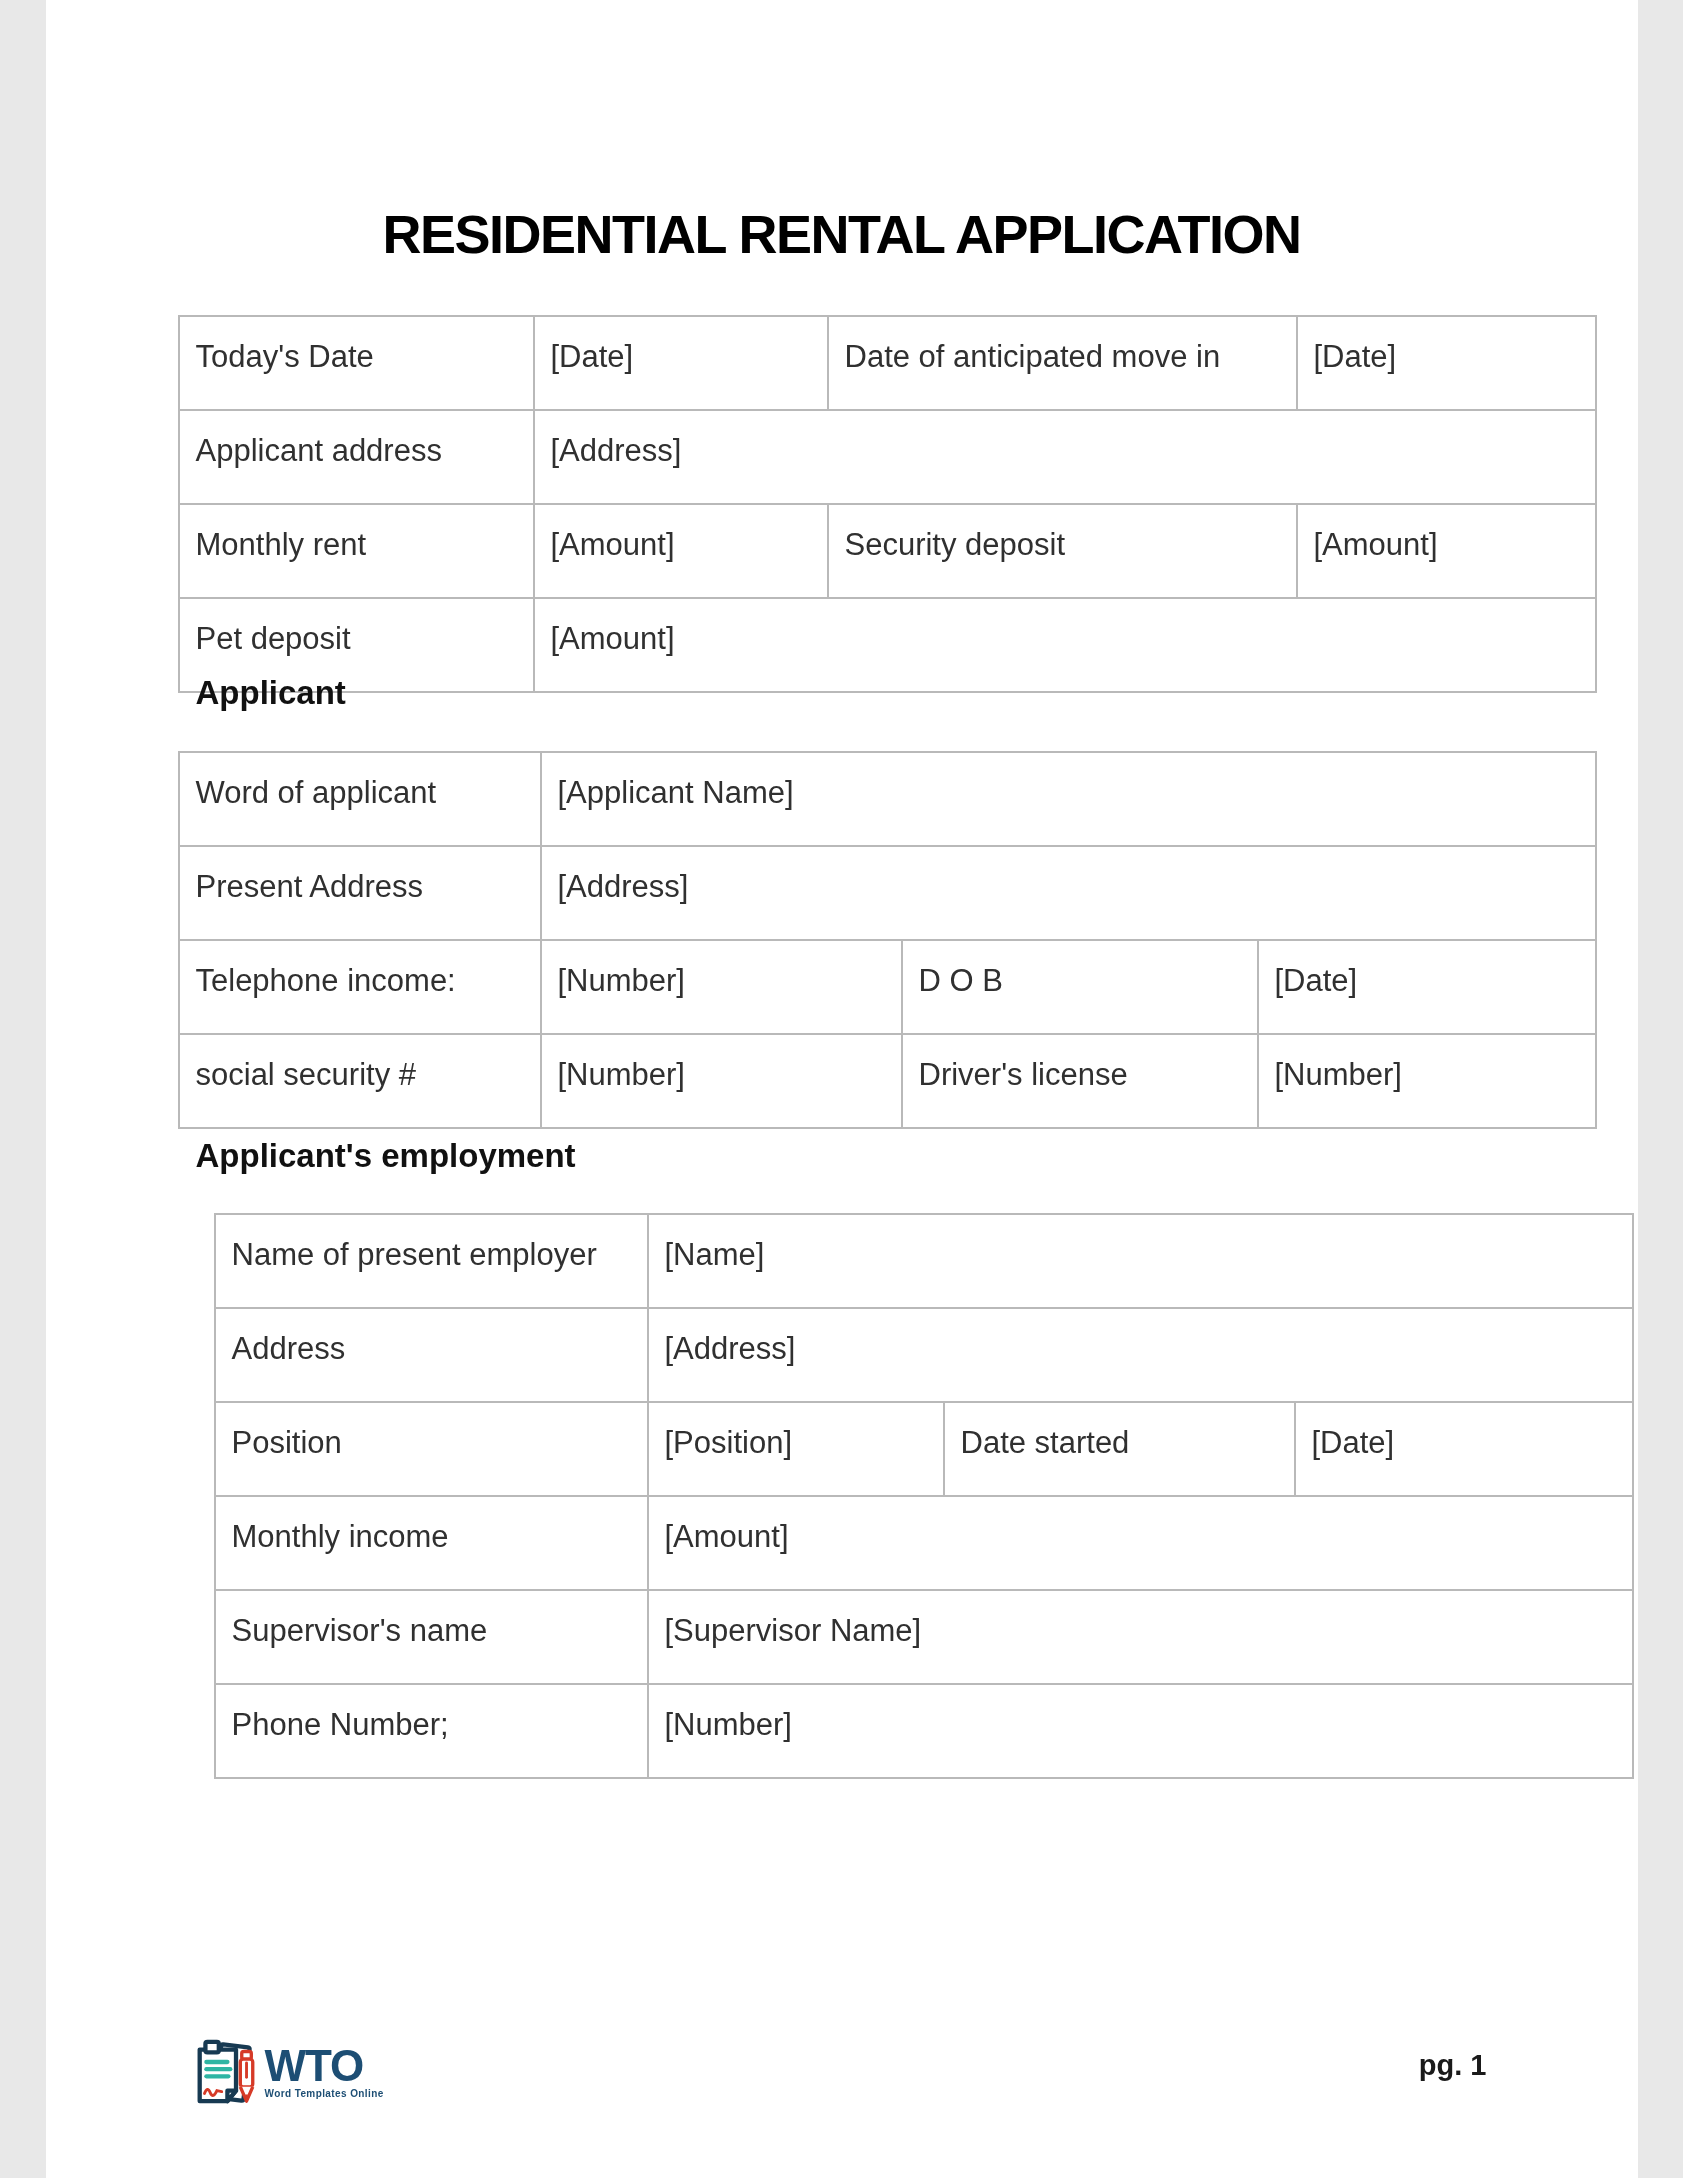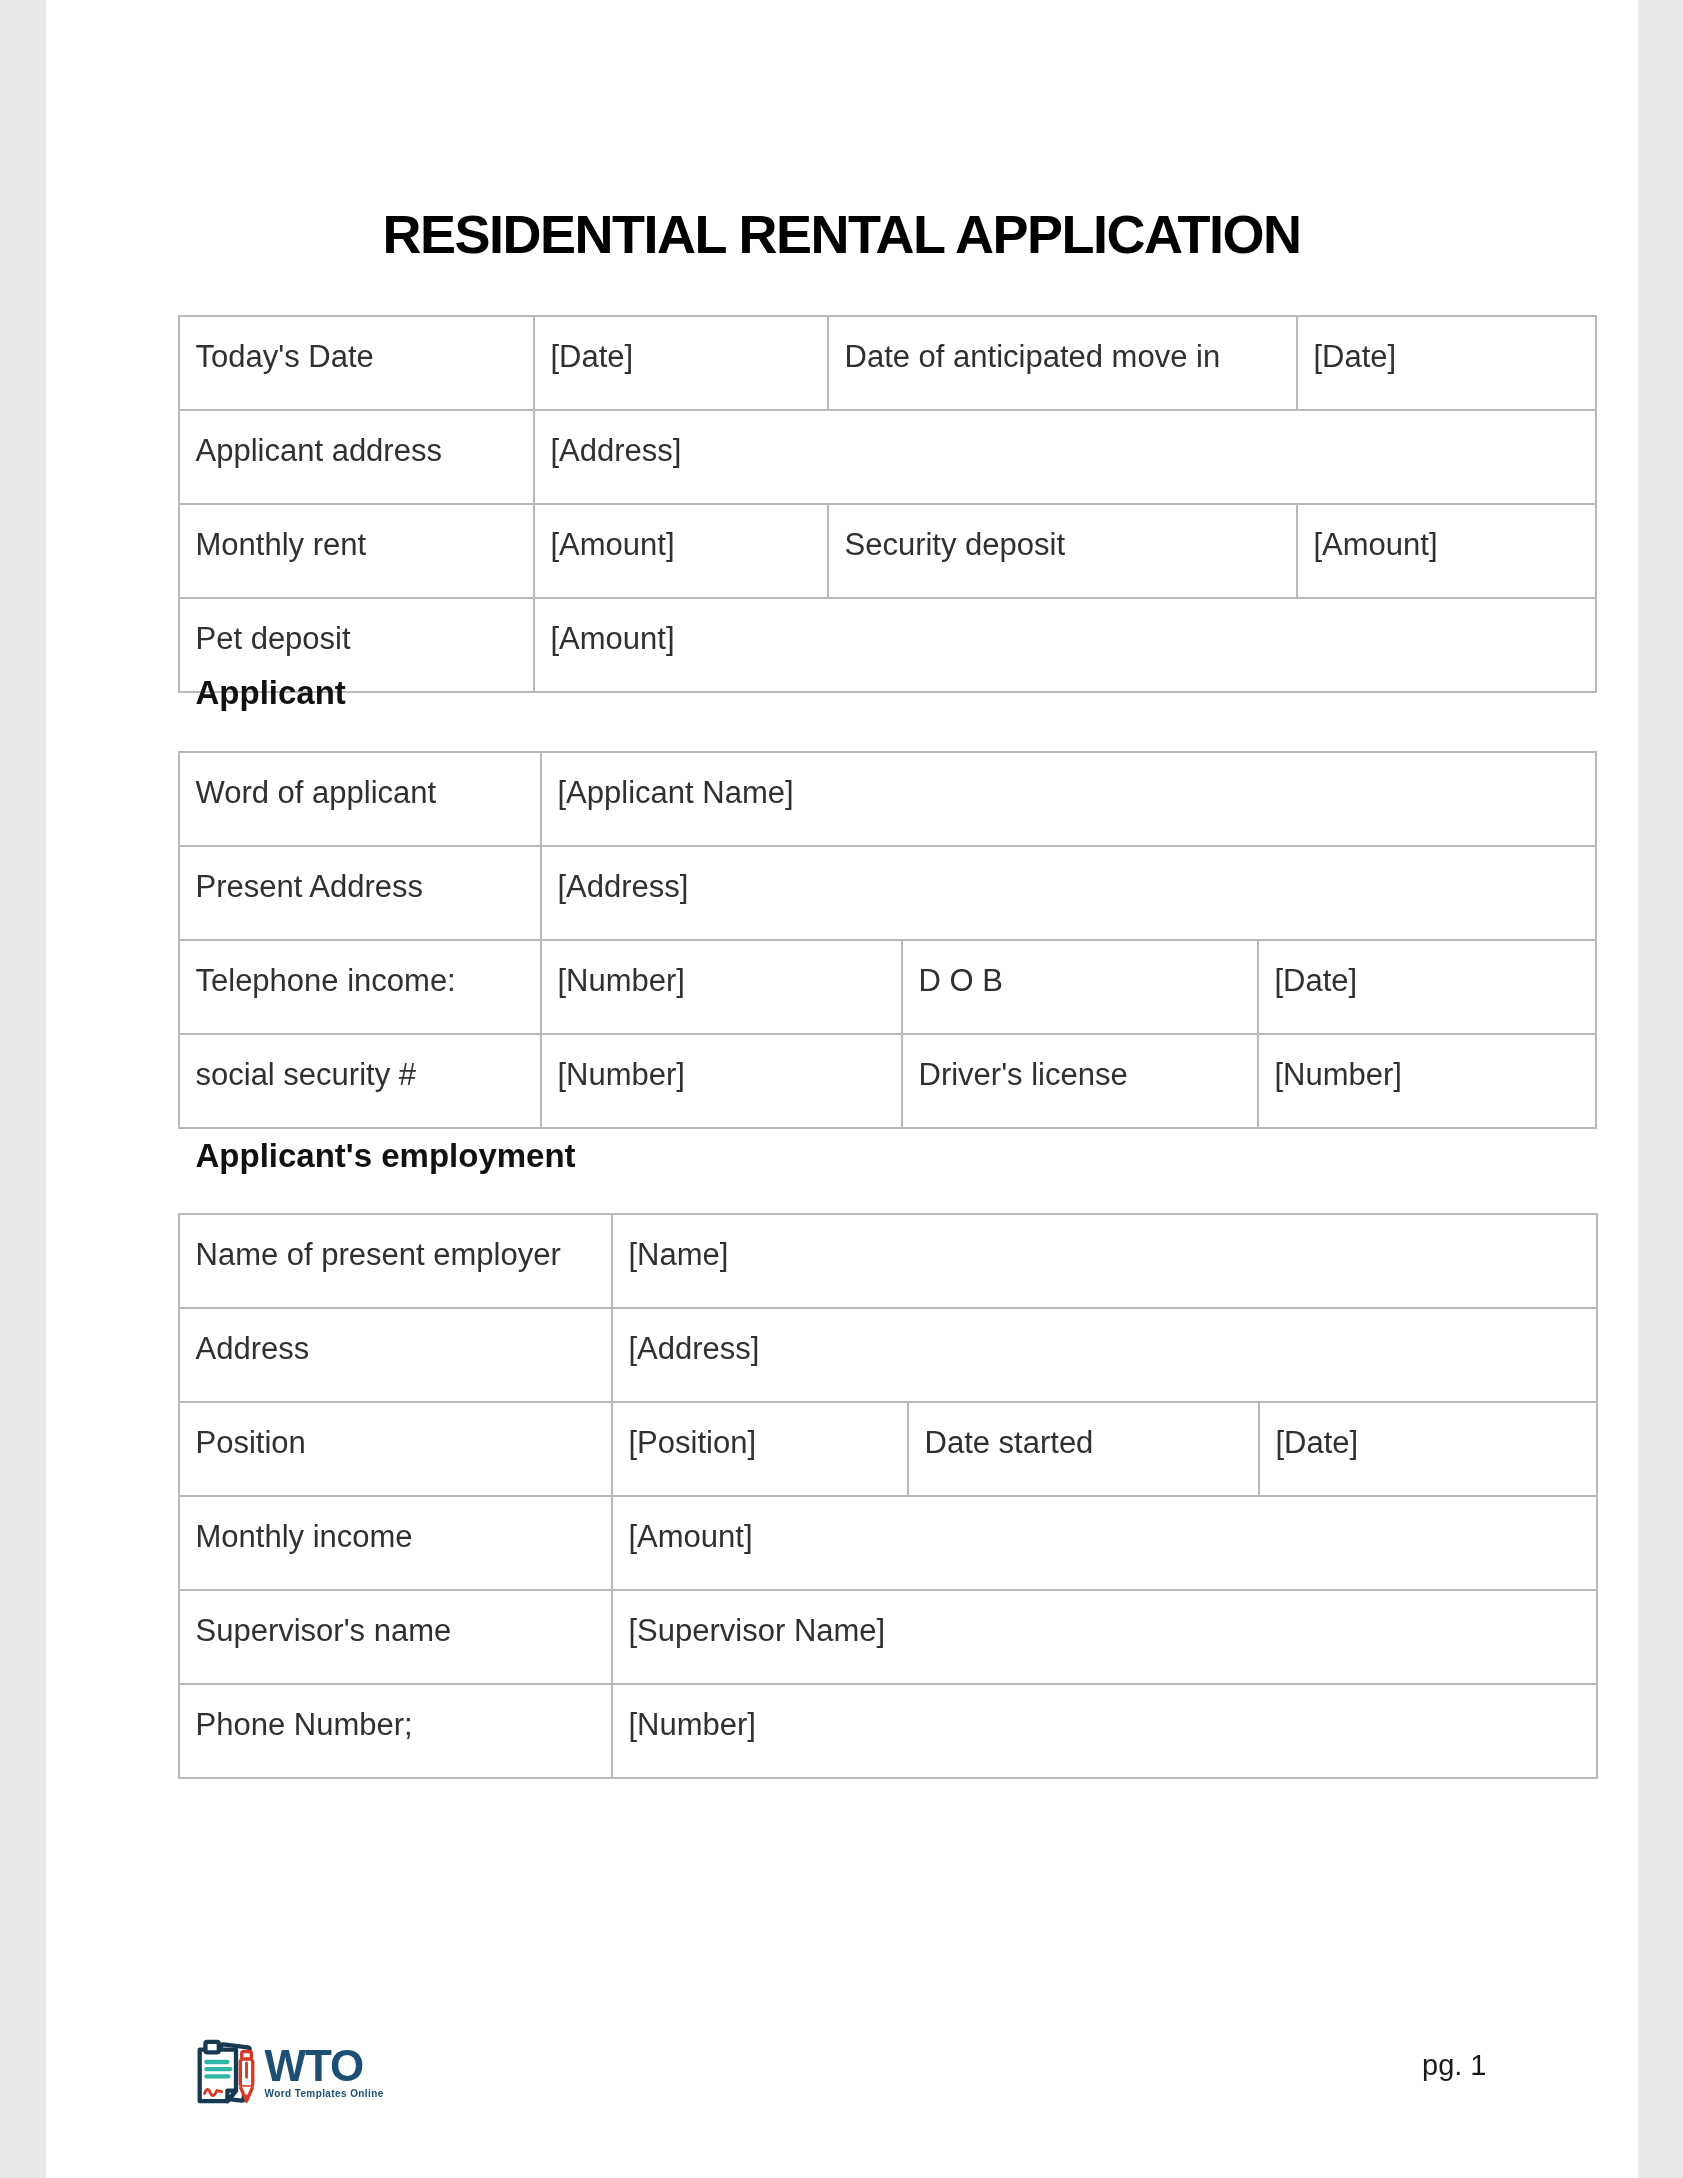--- a/index.html
+++ b/index.html
@@ -32,21 +32,21 @@
 
   
   table.form-table {
     position:absolute; left:132px;
     width:1418px;
     border-collapse:collapse; table-layout:fixed;
     background:#ffffff;
   }
   #rental-table { top:315px; }
   #applicant-table { top:751px; }
-  #employment-table { top:1213px; }
+  #employment-table { top:1213px;margin-left:36px; }
 
   table.form-table td {
     border:2px solid var(--table_border, #b9b9b9);
     height:80px;
     padding:0 12px 12px 16px;
     font-size:31px;
     color:var(--text, #303030);
     vertical-align:middle;
     overflow:hidden;
     white-space:nowrap;
@@ -68,21 +68,21 @@
     font-size:44px; font-weight:bold; letter-spacing:-1px;
     color:var(--logo_navy, #1d4e74); line-height:0.82;
   }
   .logo-tagline {
     font-size:10px; font-weight:bold; letter-spacing:0.4px;
     color:var(--logo_navy, #1d4e74); margin-top:4px; white-space:nowrap;
   }
 
   .page-number {
     position:absolute; top:2049px; right:151px;
-    font-size:29px; font-weight:normal; color:#1a1a1a;
+    font-size:29px; font-weight:bold; color:#1a1a1a;
   }
 </style>
 </head>
 <body>
 
 <div class="page">
 
   <h1 class="doc-title">RESIDENTIAL RENTAL APPLICATION</h1>
 
   <table class="form-table" id="rental-table">

